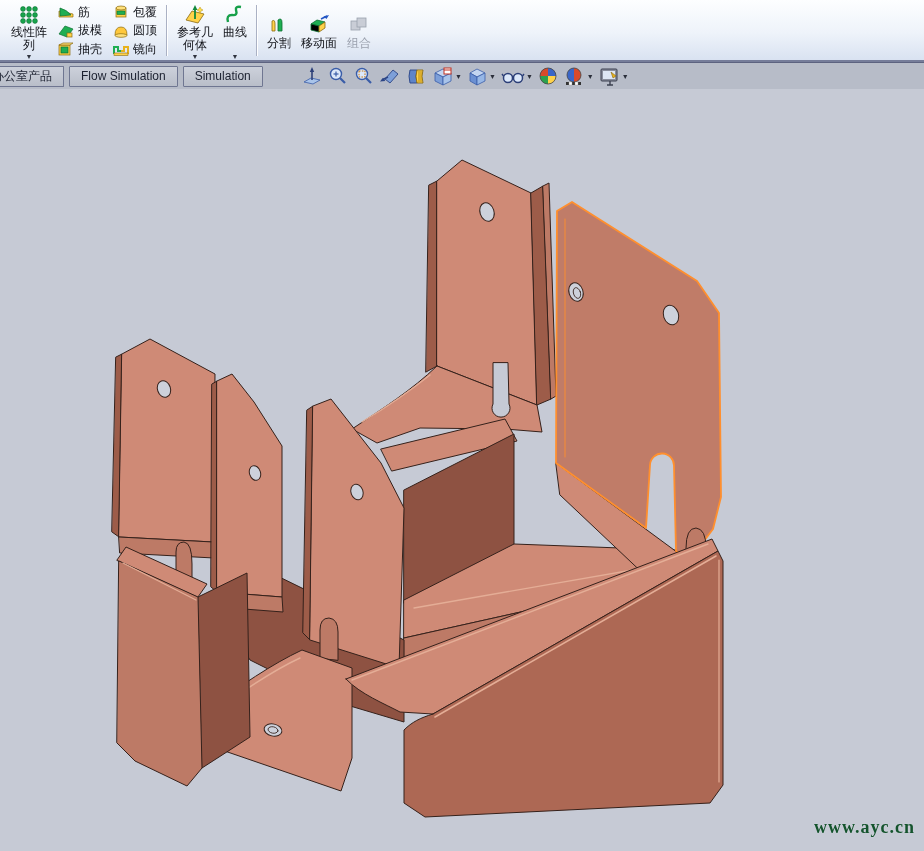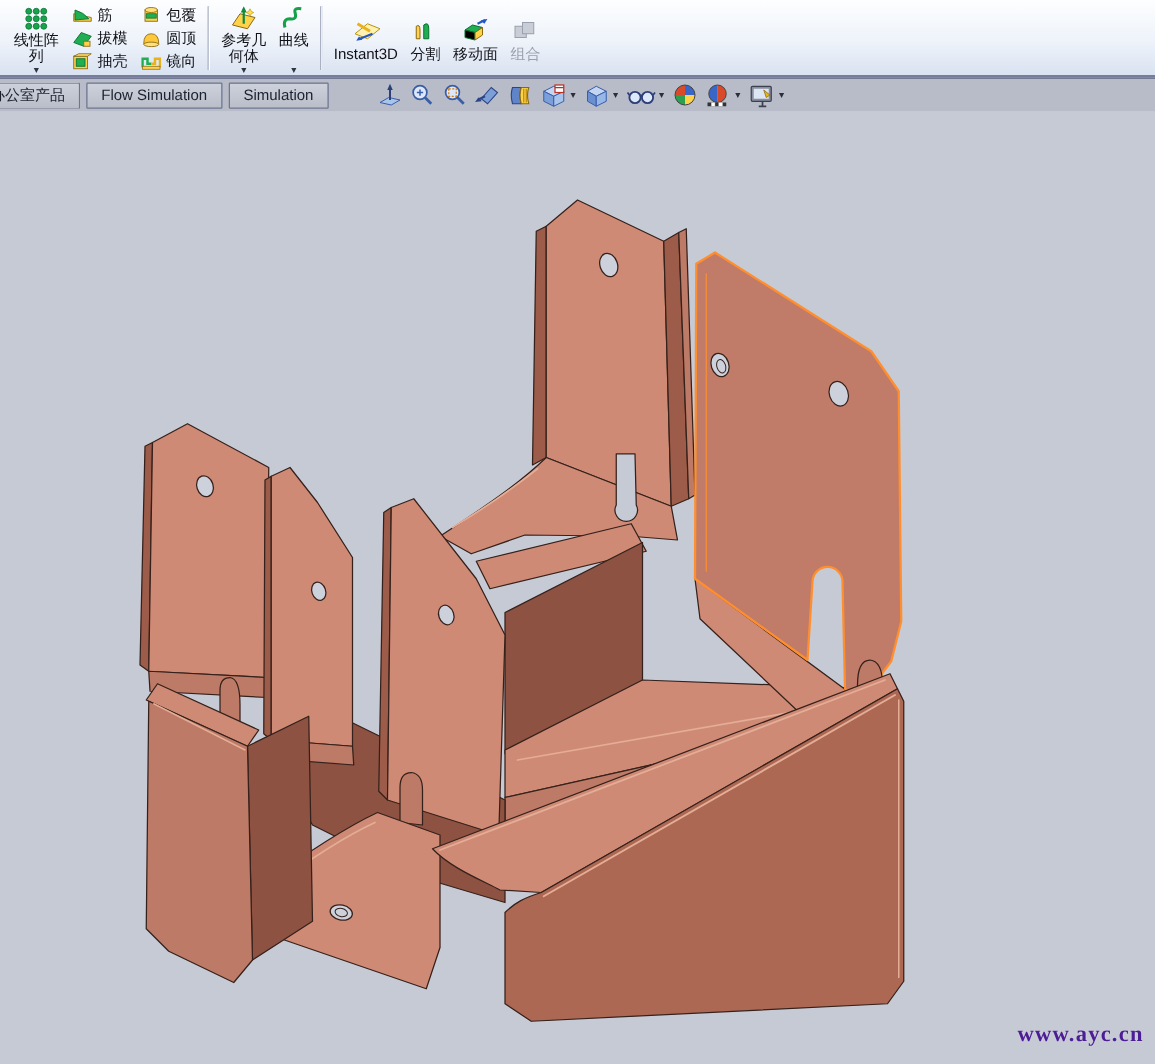--- a/index.html
+++ b/index.html
@@ -30,21 +30,21 @@
   .tab.first{margin-left:-10px;border-left:none;padding-left:2px;}
   .headsup{position:absolute;left:300px;top:0;height:27px;display:flex;align-items:center;gap:3px;}
   .hbtn{display:flex;align-items:center;padding:1px;}
   .hbtn svg{display:block;}
   .hdrop{font-size:7px;color:#2a2e3a;margin-left:1px;}
 
   
   .viewport{position:absolute;left:0;top:89px;width:924px;height:762px;background:#c6cad5;}
   .viewport svg.model{position:absolute;left:0;top:0;}
   .watermark{position:absolute;right:9px;bottom:13px;font-family:"Liberation Serif",serif;
-    font-weight:bold;font-size:18px;color:#4c1d95;letter-spacing:1px;text-shadow:0 0 1px #d8dbe2;}
+    font-weight:bold;font-size:18px;color:#14532d;letter-spacing:1px;text-shadow:0 0 1px #d8dbe2;}
 </style>
 </head>
 <body>
 
 <div class="screen">
 
   <div class="toolbar">
 
     <div class="bigbtn">
       <span class="bicon">
@@ -152,31 +152,20 @@
             <path d="M3,17 Q1,10 7,10 Q13,11 11,5 Q10,1 16,2" fill="none" stroke="#17a04a" stroke-width="2.4"></path>
           </svg>
       </span>
       <span class="lbl">曲线</span>
       <span class="lbl">&nbsp;</span>
       <span class="dropdown-arrow">▼</span>
     </div>
 
     <div class="sep"></div>
 
-    <div class="bigbtn">
-      <span class="bicon">
-        <svg width="26" height="20">
-            <polygon points="4,12 14,4 24,8 14,16" fill="#fff2b0" stroke="#b99210" stroke-width="0.8"></polygon>
-          <path d="M6,4 L16,10" stroke="#e8b21c" stroke-width="2.4"></path>
-          <path d="M18,12 L8,16" stroke="#2456c4" stroke-width="1.8"></path>
-          <polygon points="5,17.5 10,16.8 7.2,14.2" fill="#2456c4"></polygon>
-          </svg>
-      </span>
-      <span class="lbl">Instant3D</span>
-    </div>
 
     <div class="bigbtn">
       <span class="bicon">
         <svg width="20" height="20">
             <path d="M3,16 L3,6 Q6,4 6,9 L6,16 Z" fill="#ffd24a" stroke="#8a6a10" stroke-width="0.8"></path>
           <path d="M9,16 L9,5 Q13,2 13,8 L13,16 Z" fill="#1fae52" stroke="#0a6f30" stroke-width="0.8"></path>
           </svg>
       </span>
       <span class="lbl">分割</span>
     </div>

